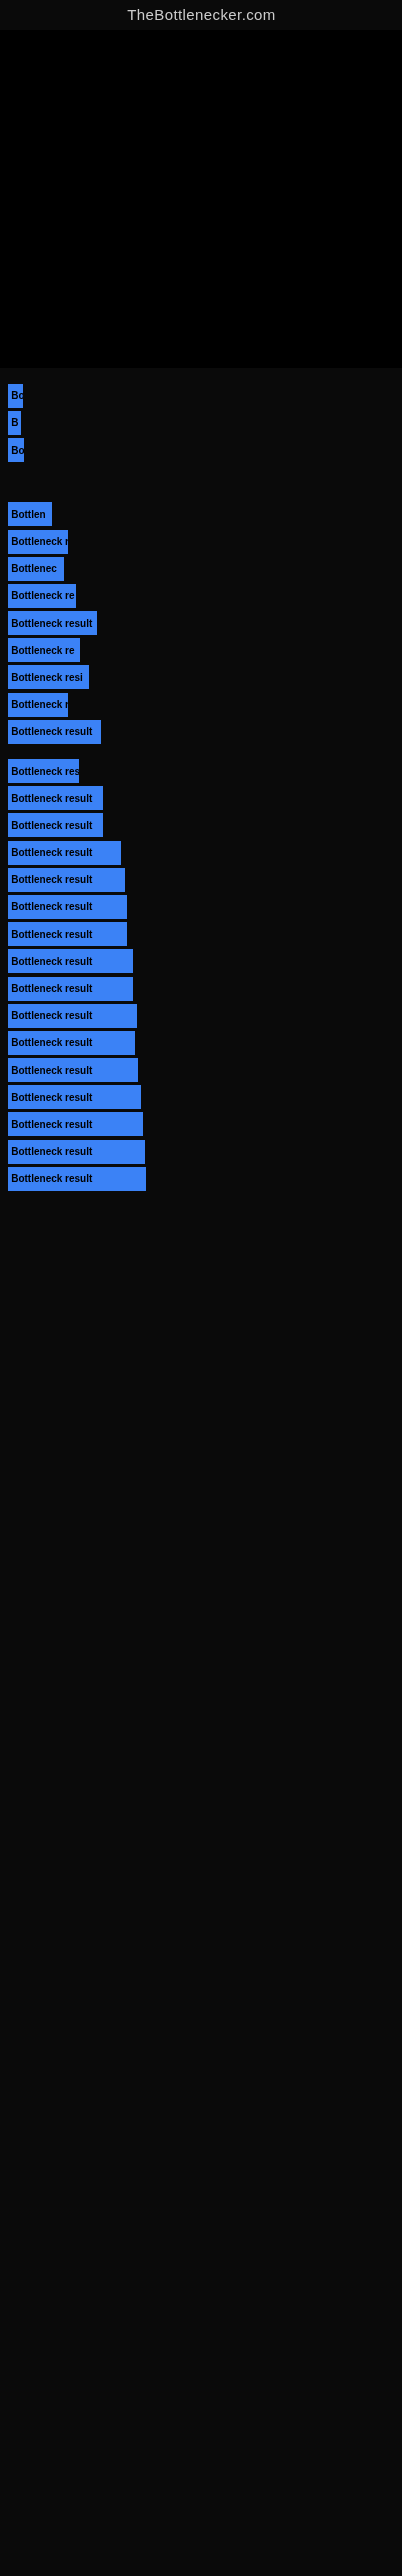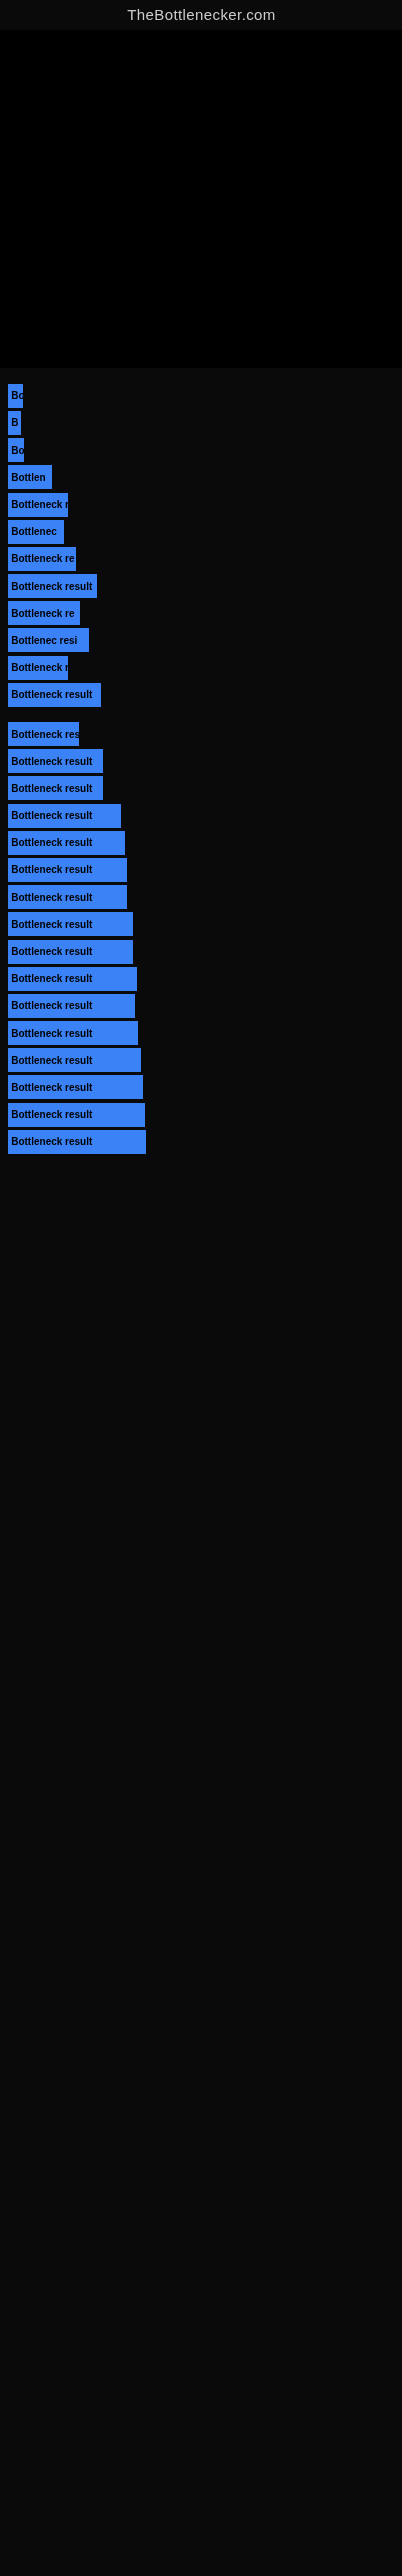--- a/index.html
+++ b/index.html
@@ -59,39 +59,39 @@
 <div class="bar-row">
       <div class="bar" style="width: 14.5px;">Bo</div>
     </div>
     <div class="bar-row">
       <div class="bar" style="width: 13px;">B</div>
     </div>
     <div class="bar-row">
       <div class="bar" style="width: 16px;">Bo</div>
     </div>
     <div class="bar-row">
-      <div class="bar" style="width: 44px;">Bottlen</div>
+      <div class="bar" style="width: 44px; margin-top: 37px;">Bottlen</div>
     </div>
     <div class="bar-row">
       <div class="bar" style="width: 60px;">Bottleneck r</div>
     </div>
     <div class="bar-row">
       <div class="bar" style="width: 56px; text-align: right;">Bottlenec</div>
     </div>
     <div class="bar-row">
       <div class="bar" style="width: 68px;">Bottleneck re</div>
     </div>
     <div class="bar-row">
       <div class="bar" style="width: 89px;">Bottleneck result</div>
     </div>
     <div class="bar-row">
       <div class="bar" style="width: 72px;">Bottleneck re</div>
     </div>
     <div class="bar-row">
-      <div class="bar" style="width: 81px;">Bottlenec resi</div>
+      <div class="bar" style="width: 81px;">Bottleneck resi</div>
     </div>
     <div class="bar-row">
       <div class="bar" style="width: 60px;">Bottleneck r</div>
     </div>
     <div class="bar-row">
       <div class="bar" style="width: 93px;">Bottleneck result</div>
     </div>
     <div class="bar-row">
       <div class="bar" style="width: 71px; margin-top: 12px;">Bottleneck res</div>
     </div>

